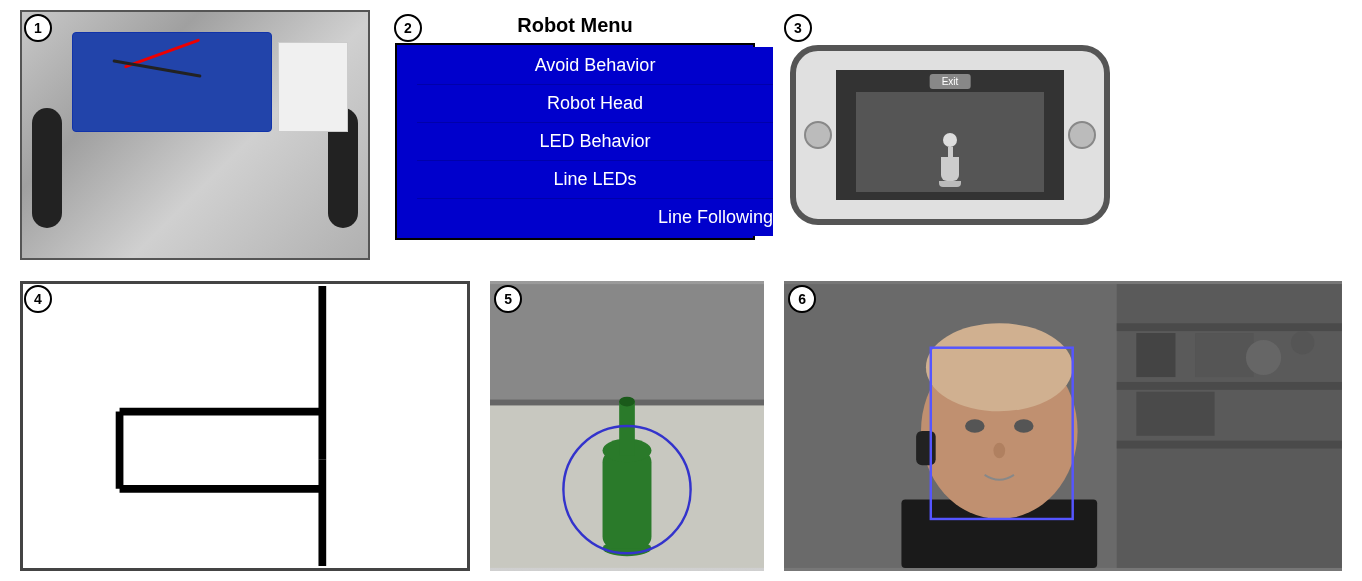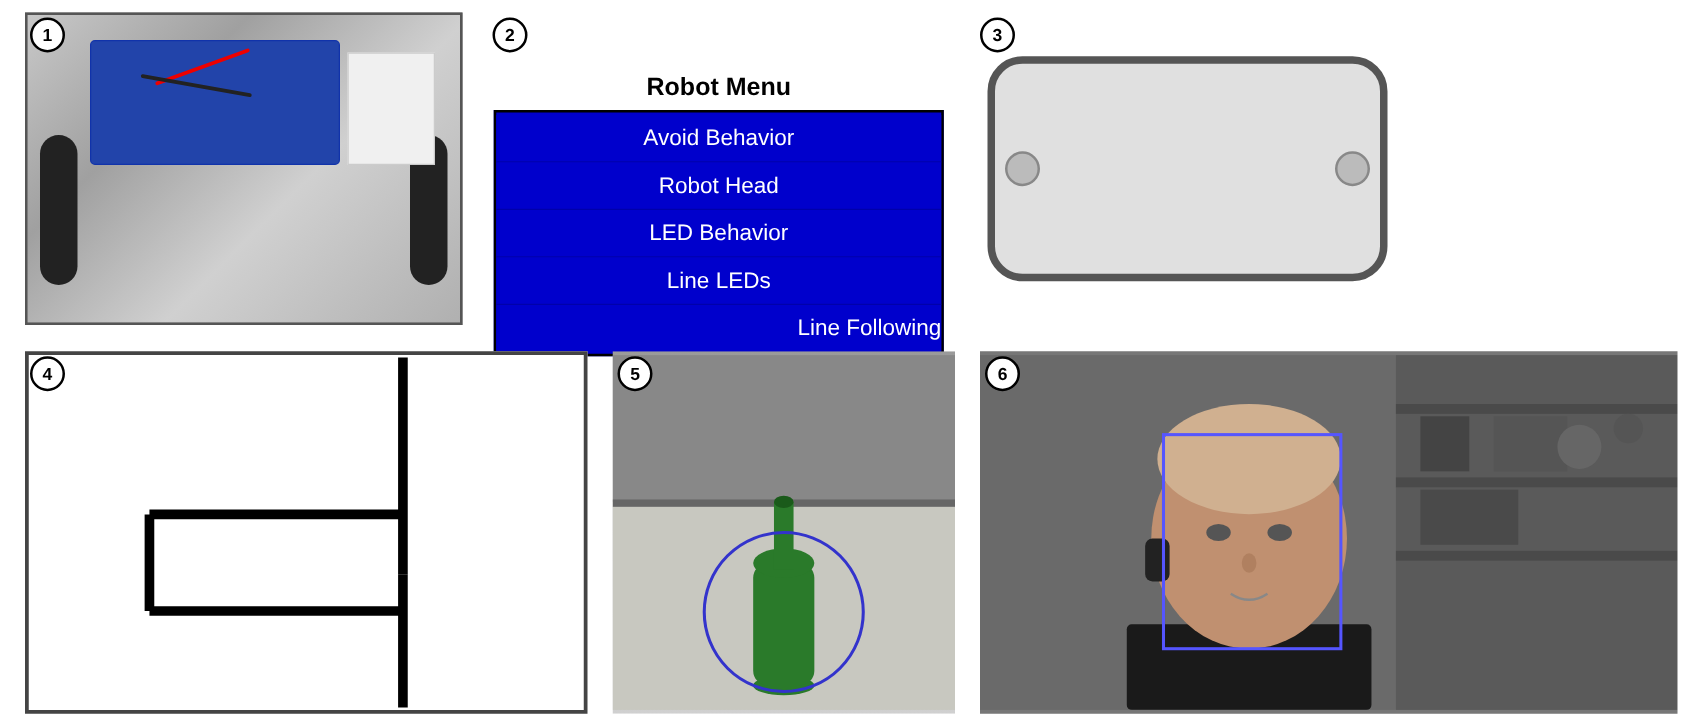--- a/index.html
+++ b/index.html
@@ -152,39 +152,39 @@
       align-items: center;
       justify-content: flex-start;
     }
 
     .menu-title {
       font-size: 20px;
       font-weight: bold;
       color: #000;
       margin-bottom: 6px;
       padding-top: 4px;
-      margin-top: 45px;
     }
 
     .menu-box {
       background: #0000cc;
       border: 2px solid #000;
       width: 360px;
       padding: 2px 0;
     }
 
     .menu-item {
       display: block;
       width: 100%;
       text-align: center;
       color: #fff;
       font-size: 18px;
       padding: 8px 0;
       border-bottom: 1px solid #0000aa;
       background: #0000cc;
+      margin-left: 20px;
     }
 
     .menu-item:last-child {
       border-bottom: none;
       text-align: right;
     }
 
     
     .panel-3 {
       width: 340px;
@@ -385,20 +385,32 @@
         <span class="menu-item">Line LEDs</span>
         <span class="menu-item">Line Following</span>
       </div>
     </div>
 
     <div class="panel panel-3">
       <div class="num-badge">3</div>
       <div class="phone-outer">
         <div class="phone-btn-left"></div>
         <div class="phone-btn-right"></div>
+        <div class="phone-screen">
+          <div class="phone-exit-bar">Exit</div>
+          <div class="phone-camera-view">
+
+            <div class="bowling-pin">
+              <div class="pin-head"></div>
+              <div class="pin-neck"></div>
+              <div class="pin-body"></div>
+              <div class="pin-base"></div>
+            </div>
+          </div>
+        </div>
       </div>
     </div>
 
   </div>
 
   <div class="row row-bottom">
 
     <div class="panel panel-4">
       <div class="num-badge">4</div>
       <div class="maze-container">

